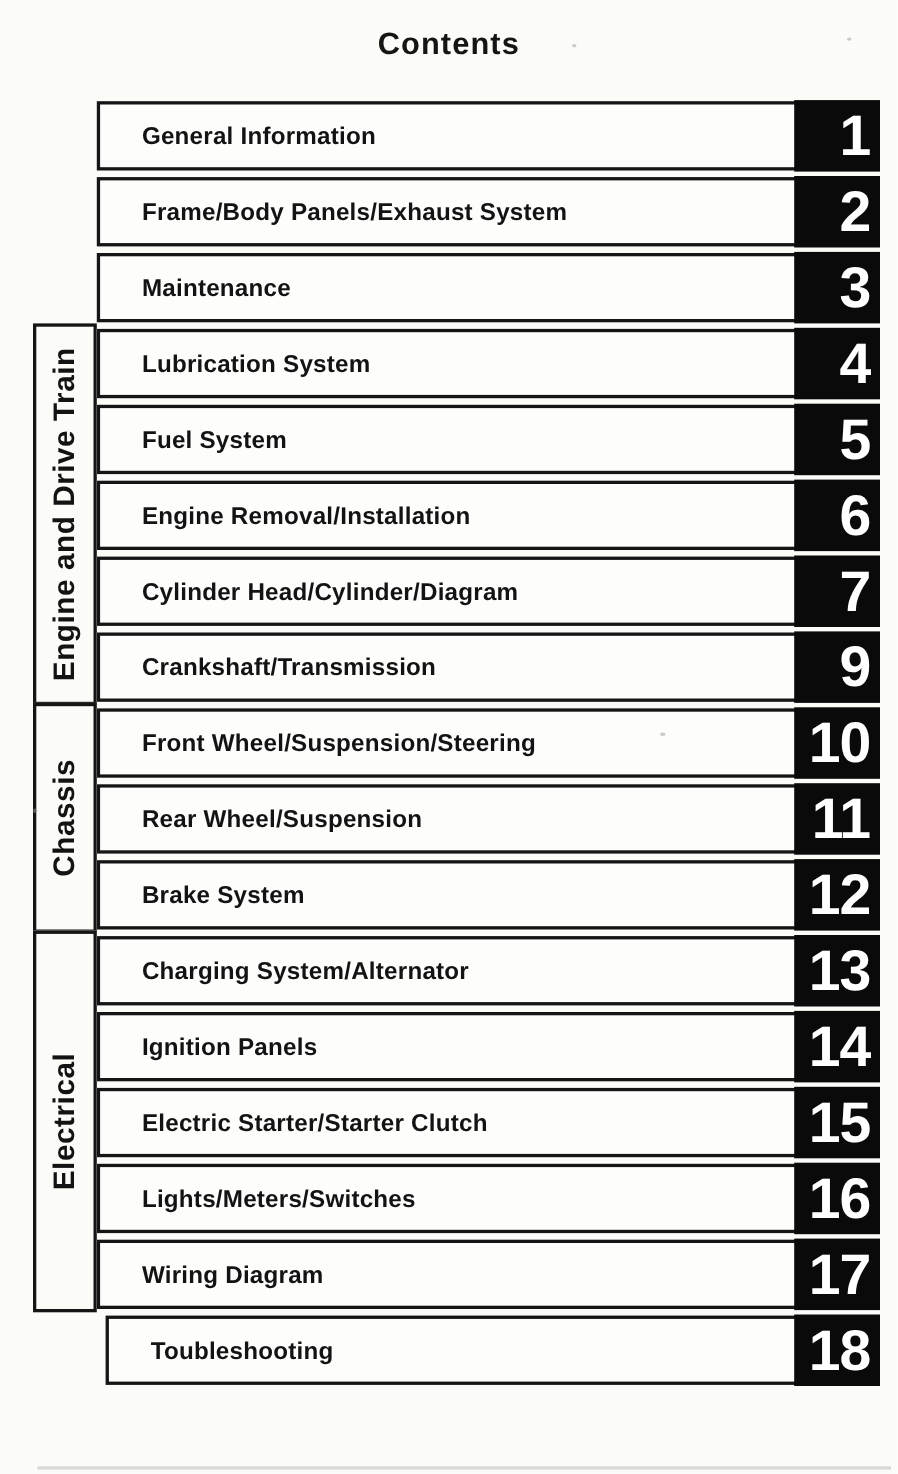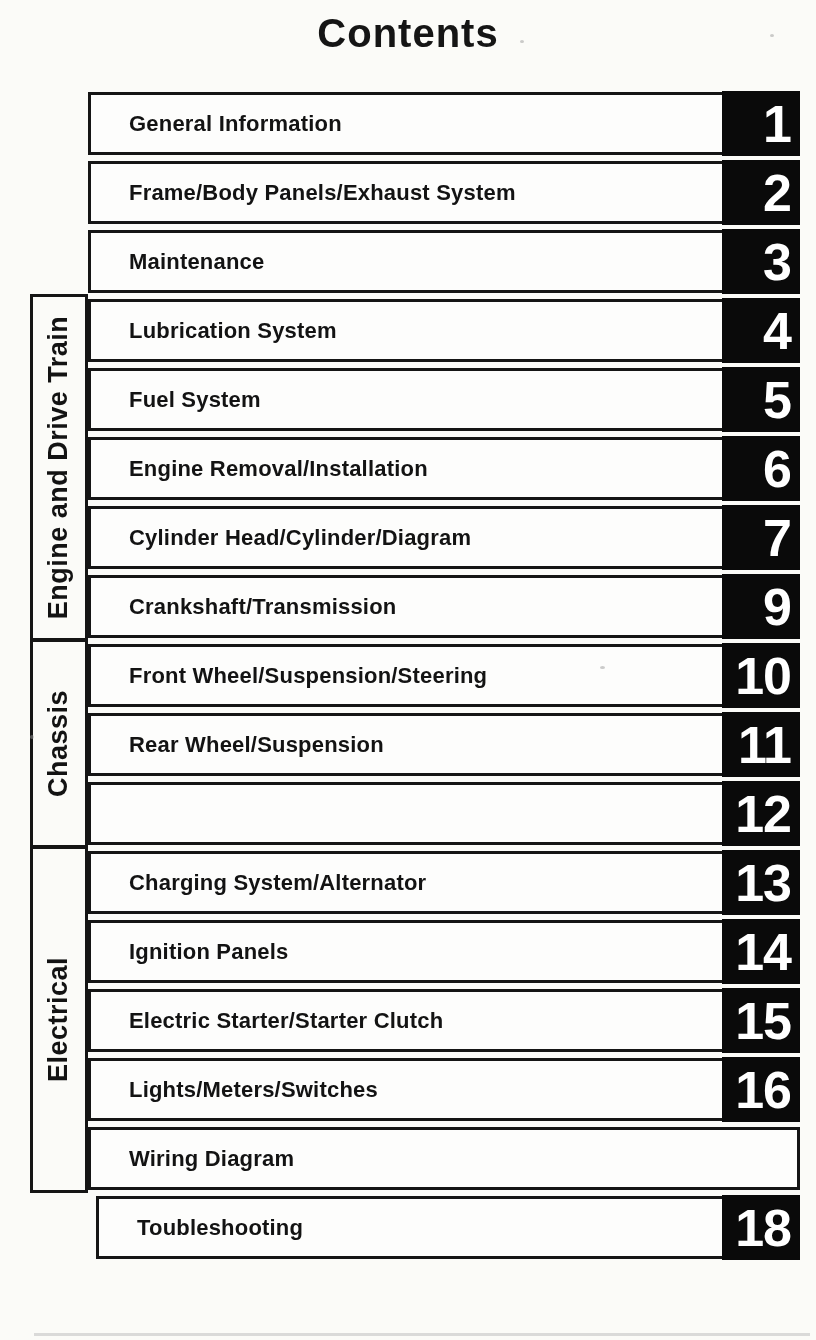--- a/index.html
+++ b/index.html
@@ -3,22 +3,22 @@
 <meta charset="utf-8">
 <style>
   html,body{margin:0;padding:0;background:#ffffff;}
   .page{
     position:relative;width:816px;height:1340px;
     background:#fbfbf8;overflow:hidden;
     font-family:"Liberation Sans","DejaVu Sans",sans-serif;
     color:#121212;
   }
   .title{
-    margin:3px;padding-top:8px;text-align:center;
-    font-size:40px;font-weight:700;letter-spacing:1px;color:#151515;
+    margin:16px;padding-top:8px;text-align:center;
+    font-size:28px;font-weight:700;letter-spacing:1px;color:#151515;
   }
   .rows{position:absolute;top:92px;left:88px;right:16px;}
   .grp{position:relative;}
   .row{
     box-sizing:border-box;height:63px;margin-bottom:6px;
     border:3px solid #151515;background:#fdfdfc;
     position:relative;display:flex;align-items:center;
     padding-left:38px;
   }
   .row .lbl{
@@ -104,20 +104,21 @@
       </div>
       <div class="row">
         <span class="lbl">Front Wheel/Suspension/Steering</span>
         <span class="num">10</span>
       </div>
       <div class="row">
         <span class="lbl">Rear Wheel/Suspension</span>
         <span class="num">11</span>
       </div>
       <div class="row">
+        <span class="lbl">Brake System</span>
         <span class="num">12</span>
       </div>
     </section>
 
     <section class="grp">
       <div class="grpbox">
         <span class="vlabel">Electrical</span>
       </div>
       <div class="row">
         <span class="lbl">Charging System/Alternator</span>
@@ -130,20 +131,21 @@
       <div class="row">
         <span class="lbl">Electric Starter/Starter Clutch</span>
         <span class="num">15</span>
       </div>
       <div class="row">
         <span class="lbl">Lights/Meters/Switches</span>
         <span class="num">16</span>
       </div>
       <div class="row">
         <span class="lbl">Wiring Diagram</span>
+        <span class="num">17</span>
       </div>
     </section>
 
     <section class="grp">
       <div class="row indent">
         <span class="lbl">Toubleshooting</span>
         <span class="num">18</span>
       </div>
     </section>
 

